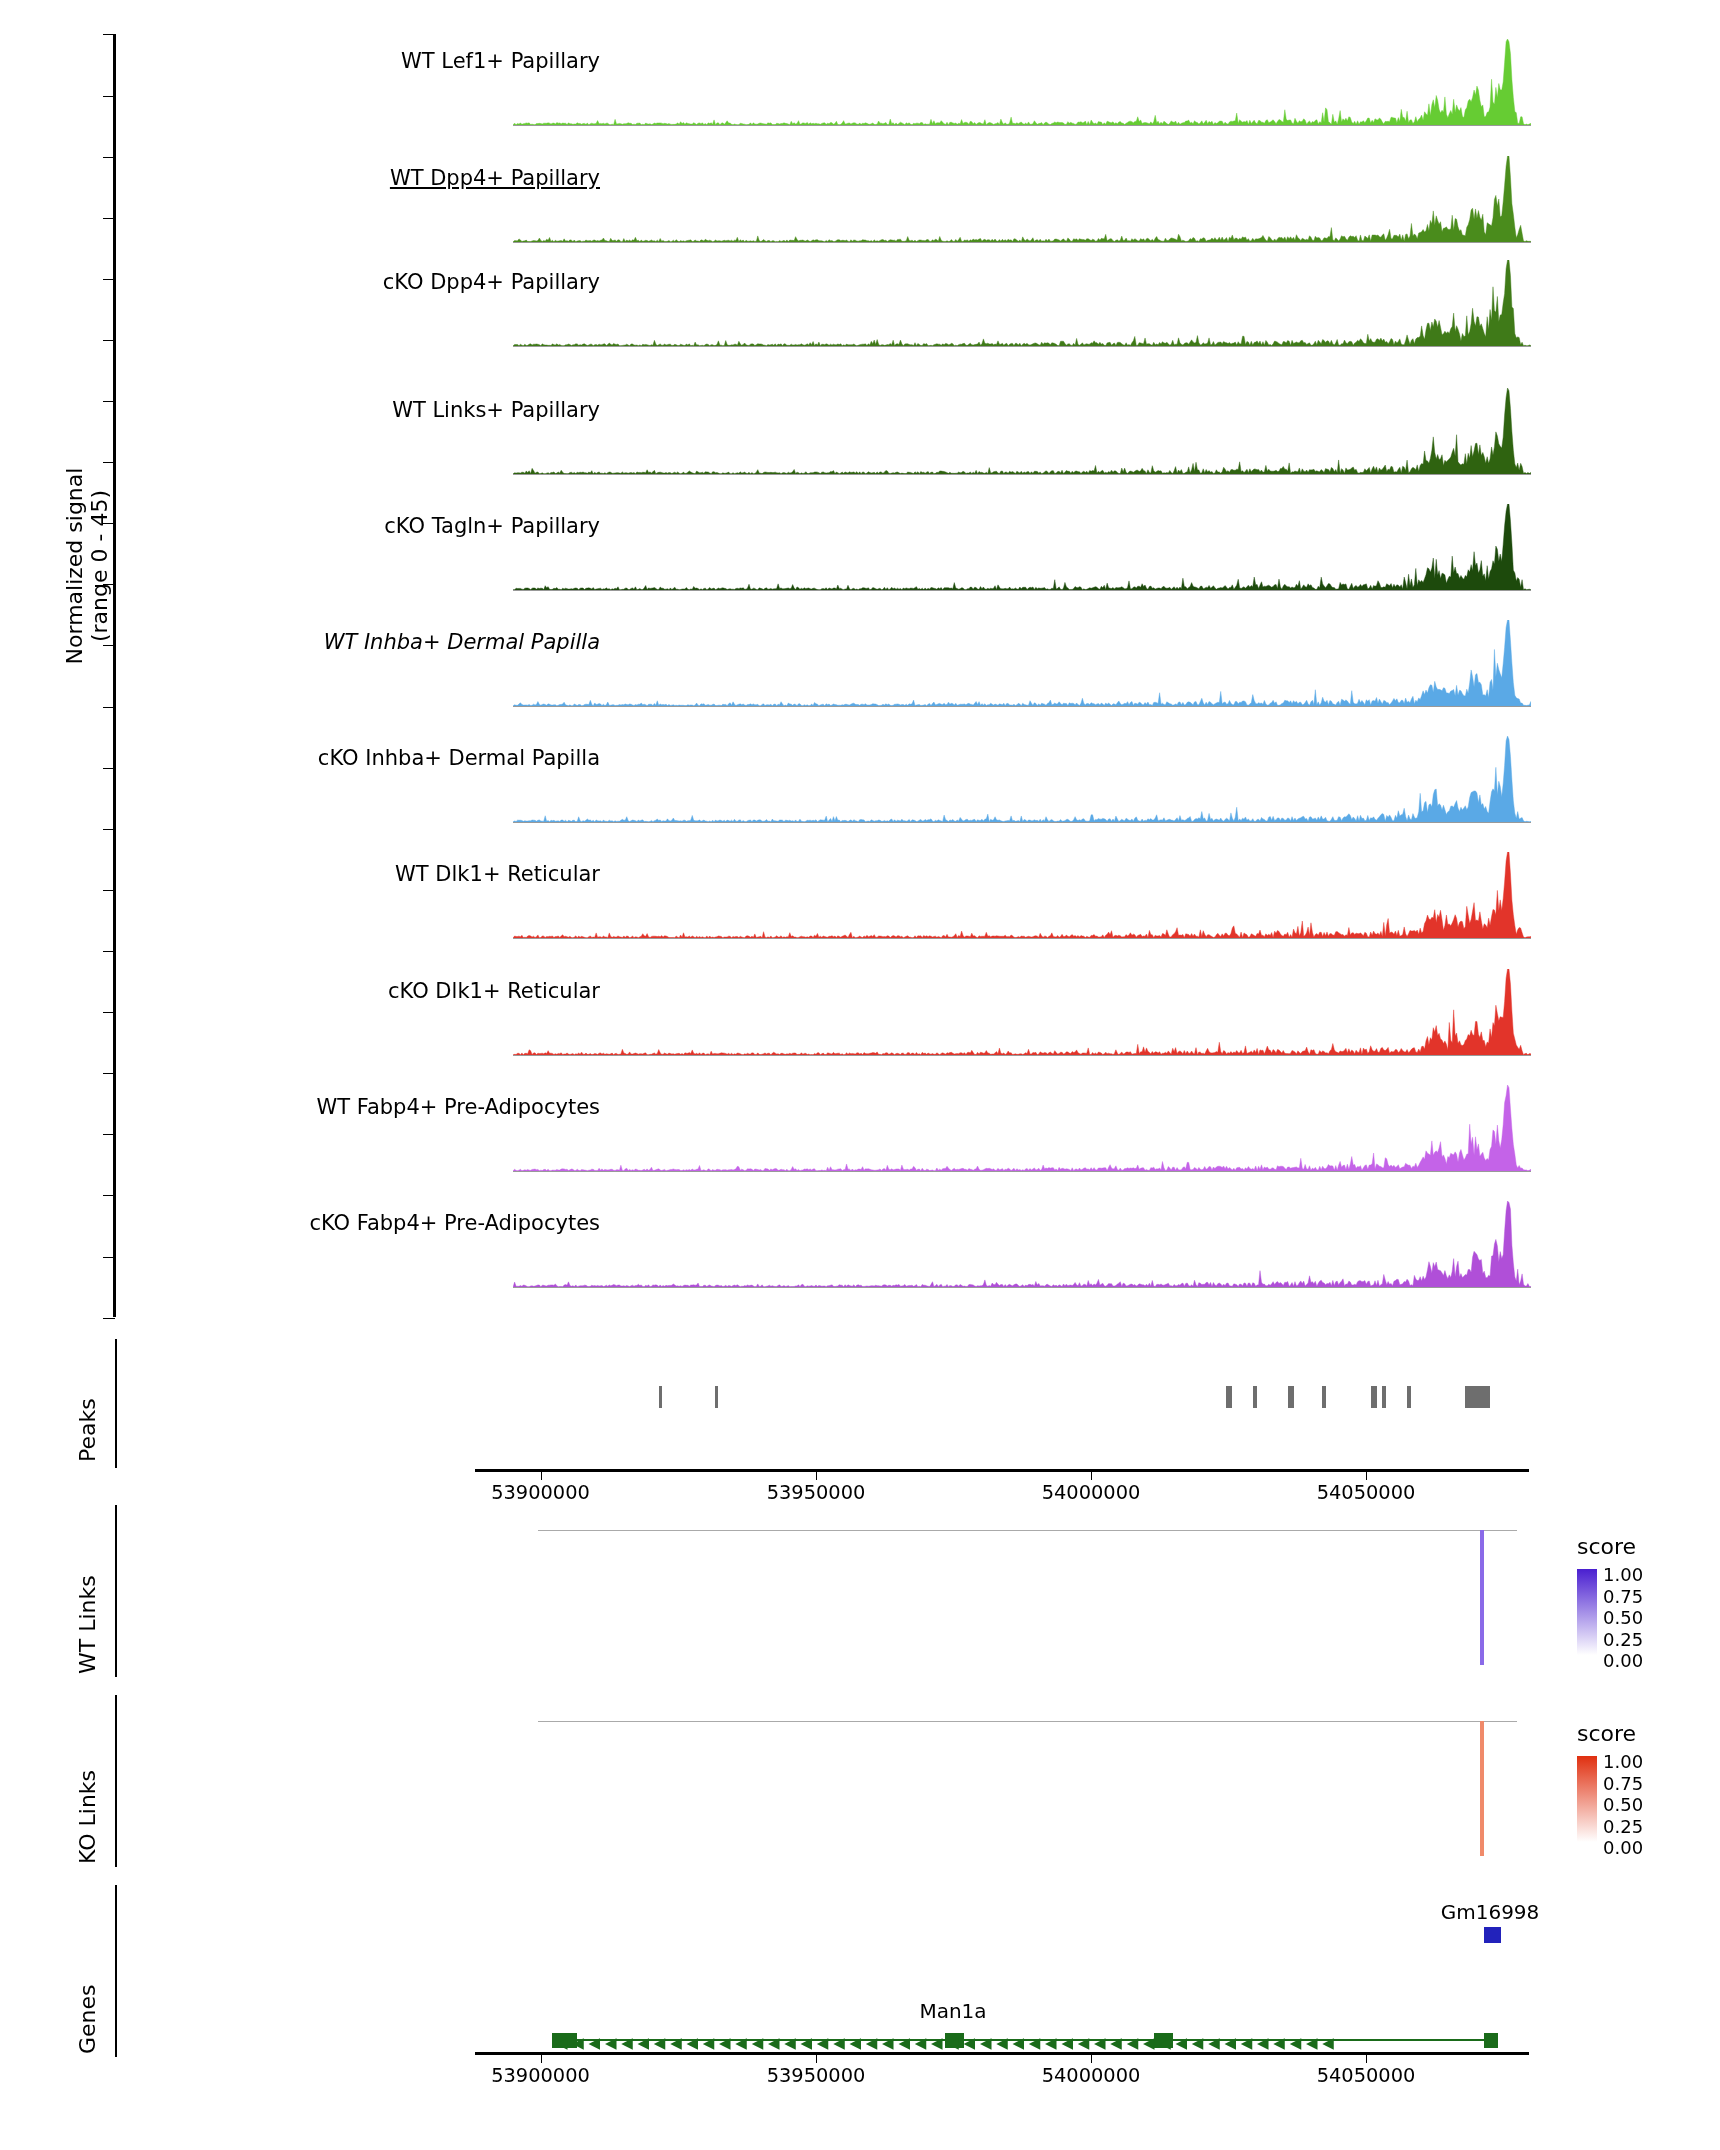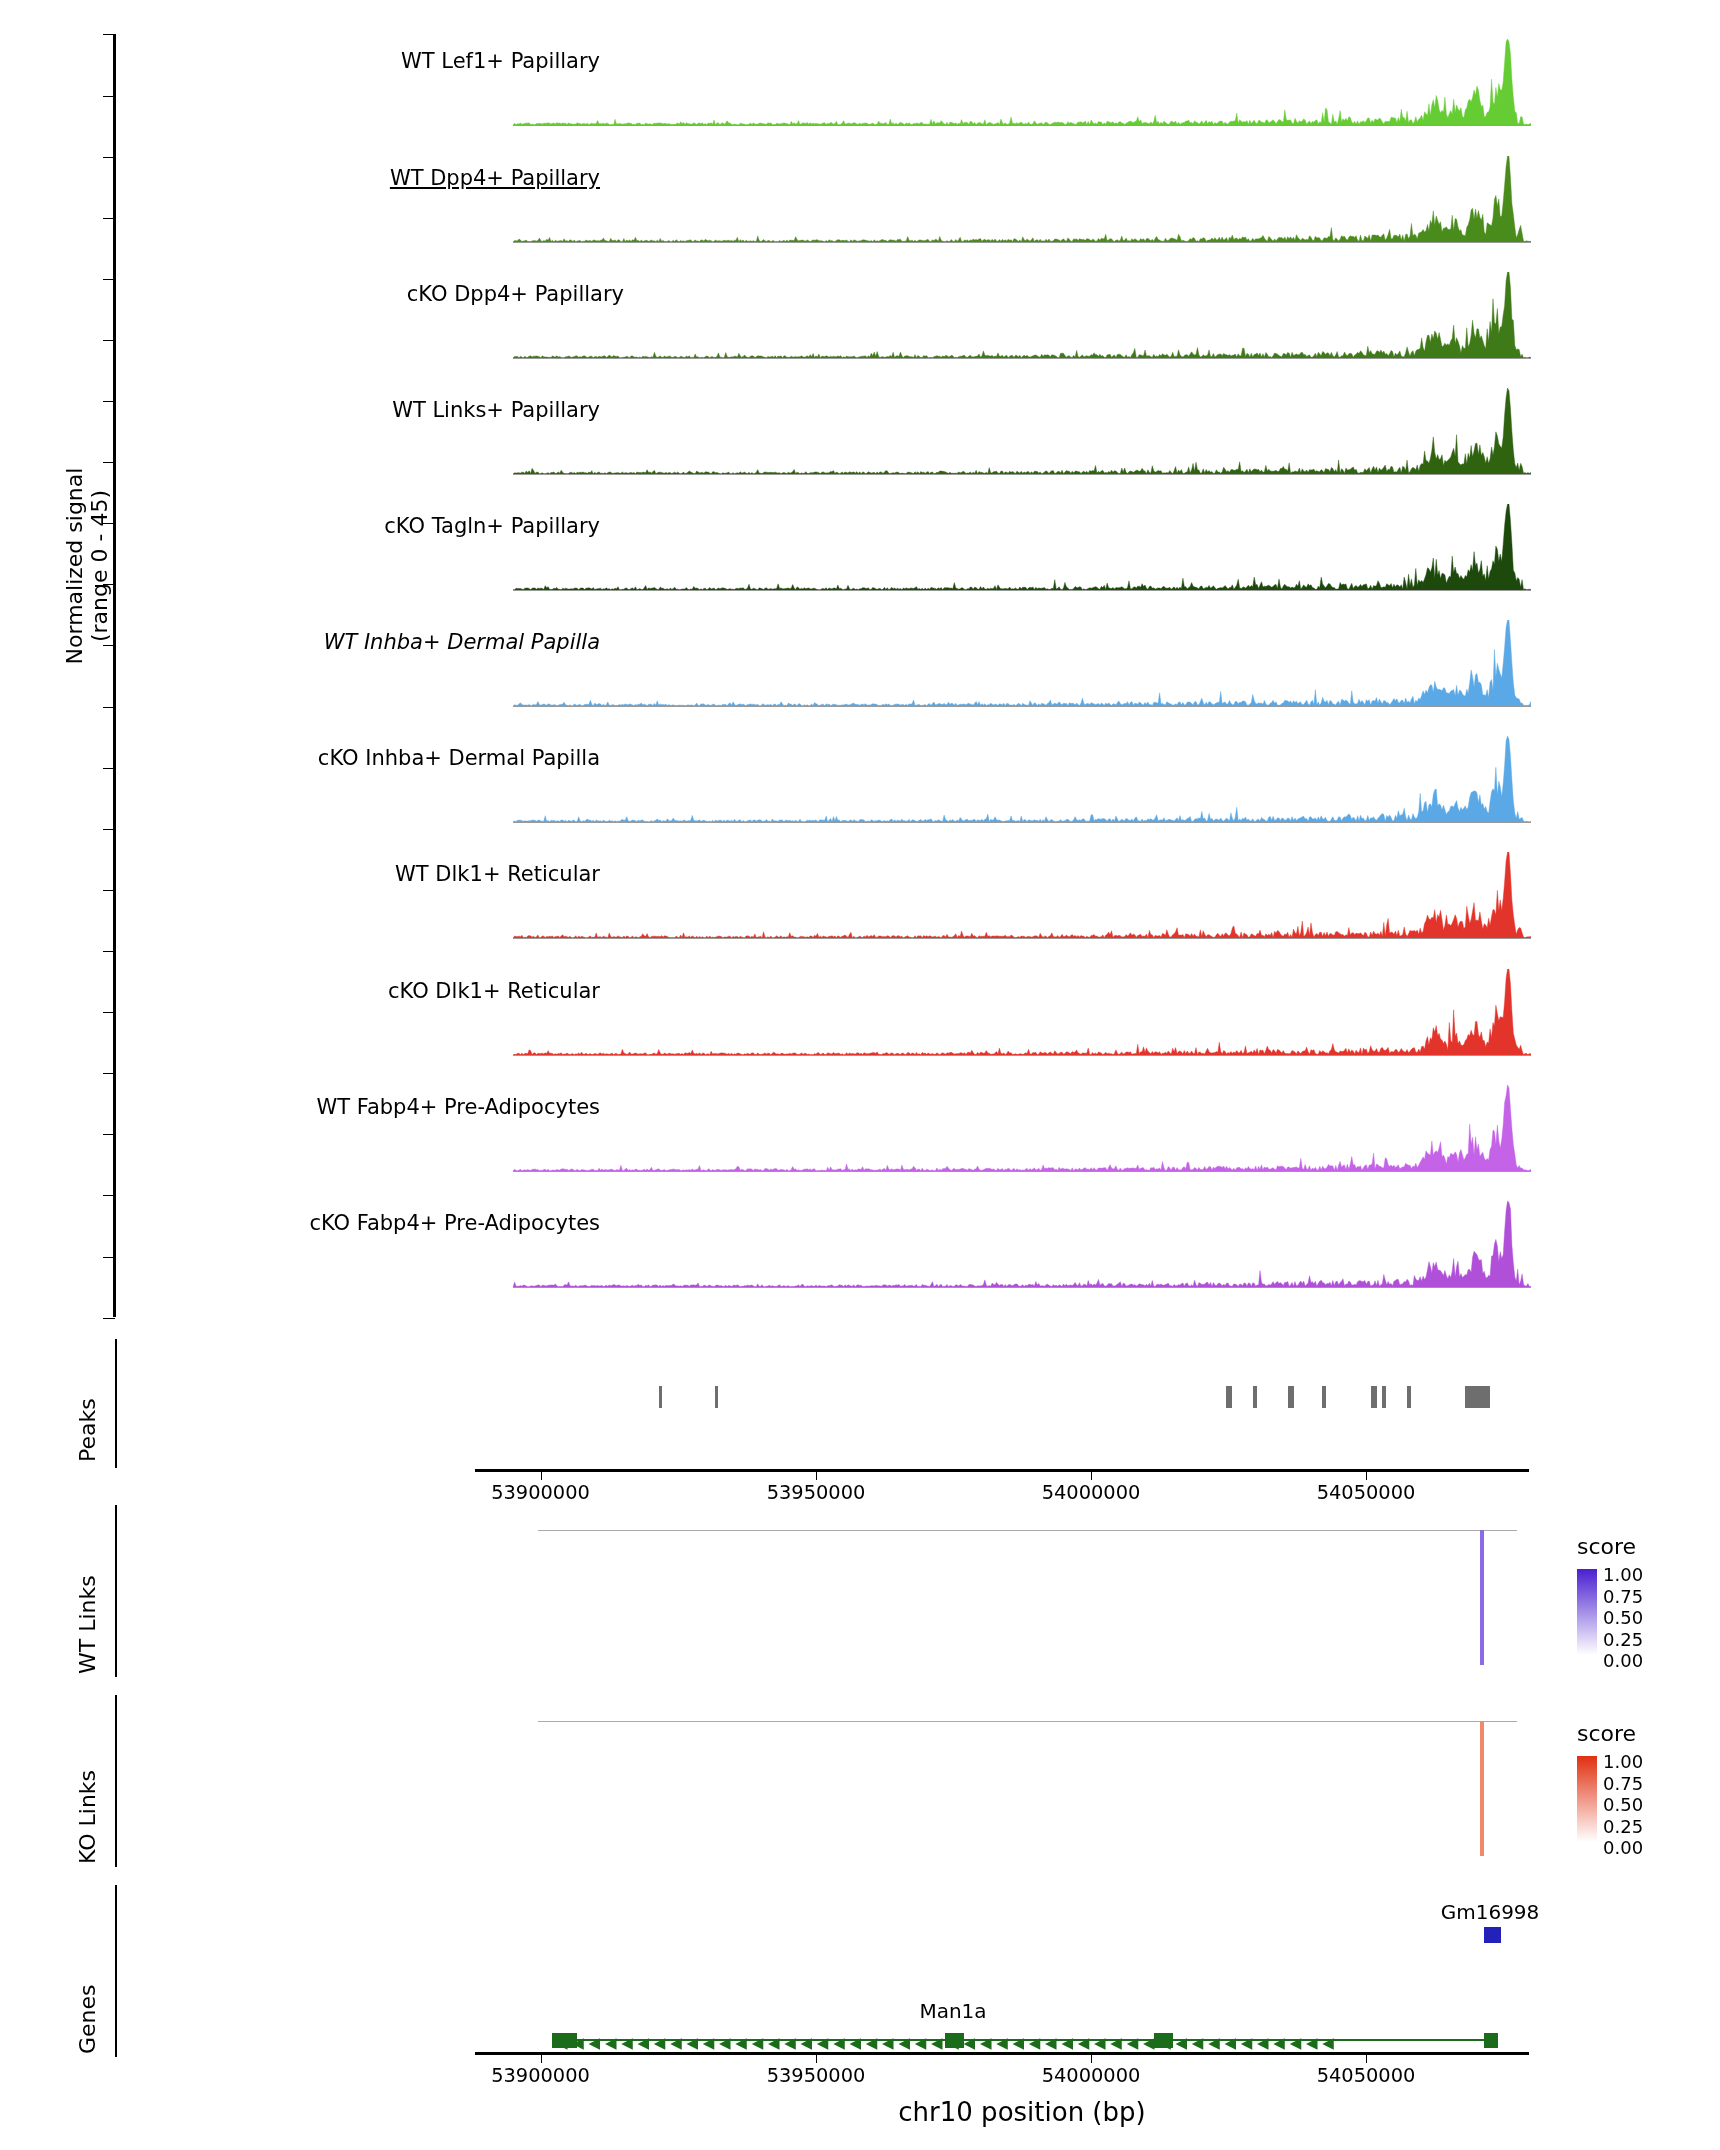--- a/index.html
+++ b/index.html
@@ -146,21 +146,21 @@
       </div>
       <div class="track-row" style="top: 156px; height: 116px;">
         <div class="track-label" style="top: 10.3px; text-decoration: underline;">WT Dpp4+ Papillary</div>
         <div class="track-plot" style="top: 0px; height: 86px;">
           <svg width="1018" height="86" viewBox="0 0 1420 120">
             <path d="M0,120 L0.0,119.7 L2.0,118.0 L4.1,118.1 L6.1,118.4 L8.1,115.7 L10.2,117.1 L12.2,119.4 L14.2,118.6 L16.3,118.4 L18.3,117.3 L20.3,119.4 L22.3,119.3 L24.4,119.3 L26.4,118.5 L28.4,117.9 L30.5,118.1 L32.5,118.5 L34.5,118.0 L36.6,114.5 L38.6,117.9 L40.6,119.3 L42.7,117.8 L44.7,118.8 L46.7,116.2 L48.8,117.4 L50.8,113.6 L52.8,119.4 L54.8,117.5 L56.9,119.6 L58.9,117.5 L60.9,118.8 L63.0,118.7 L65.0,118.1 L67.0,118.0 L69.1,119.0 L71.1,115.6 L73.1,118.6 L75.2,118.1 L77.2,119.1 L79.2,117.0 L81.3,117.5 L83.3,119.2 L85.3,117.2 L87.4,119.5 L89.4,118.7 L91.4,118.1 L93.4,117.8 L95.5,119.6 L97.5,118.8 L99.5,119.0 L101.6,117.2 L103.6,118.2 L105.6,118.2 L107.7,117.9 L109.7,118.9 L111.7,117.5 L113.8,117.2 L115.8,118.5 L117.8,118.0 L119.9,118.7 L121.9,117.7 L123.9,117.1 L126.0,114.5 L128.0,117.9 L130.0,118.1 L132.0,119.1 L134.1,119.2 L136.1,114.8 L138.1,118.0 L140.2,117.8 L142.2,117.1 L144.2,118.8 L146.3,117.0 L148.3,117.1 L150.3,119.6 L152.4,119.7 L154.4,115.2 L156.4,119.3 L158.5,117.2 L160.5,118.6 L162.5,117.1 L164.5,119.0 L166.6,117.0 L168.6,117.7 L170.6,113.4 L172.7,118.2 L174.7,117.4 L176.7,119.4 L178.8,117.2 L180.8,119.1 L182.8,118.5 L184.9,117.6 L186.9,118.0 L188.9,119.0 L191.0,118.2 L193.0,117.1 L195.0,118.6 L197.1,118.2 L199.1,119.3 L201.1,117.4 L203.1,119.2 L205.2,115.1 L207.2,118.8 L209.2,117.8 L211.3,119.2 L213.3,119.3 L215.3,119.0 L217.4,117.8 L219.4,119.6 L221.4,119.2 L223.5,117.4 L225.5,119.2 L227.5,116.7 L229.6,118.7 L231.6,119.7 L233.6,118.0 L235.7,119.0 L237.7,118.4 L239.7,119.3 L241.7,118.2 L243.8,117.8 L245.8,117.5 L247.8,117.0 L249.9,119.4 L251.9,118.8 L253.9,117.2 L256.0,118.6 L258.0,118.6 L260.0,119.4 L262.1,117.0 L264.1,117.7 L266.1,118.5 L268.2,116.2 L270.2,117.6 L272.2,118.4 L274.2,117.4 L276.3,118.1 L278.3,119.6 L280.3,119.0 L282.4,117.2 L284.4,118.6 L286.4,118.3 L288.5,118.3 L290.5,118.8 L292.5,118.3 L294.6,117.6 L296.6,118.4 L298.6,117.8 L300.7,117.6 L302.7,118.5 L304.7,117.5 L306.8,119.1 L308.8,117.4 L310.8,117.9 L312.8,113.4 L314.9,119.6 L316.9,116.9 L318.9,118.5 L321.0,117.3 L323.0,119.6 L325.0,117.5 L327.1,118.8 L329.1,118.8 L331.1,118.4 L333.2,119.1 L335.2,118.1 L337.2,119.2 L339.3,118.9 L341.3,111.5 L343.3,118.0 L345.4,119.3 L347.4,118.4 L349.4,116.5 L351.4,118.2 L353.5,119.2 L355.5,118.0 L357.5,117.8 L359.6,119.6 L361.6,118.2 L363.6,118.1 L365.7,119.7 L367.7,119.2 L369.7,119.7 L371.8,117.8 L373.8,119.2 L375.8,118.6 L377.9,117.6 L379.9,119.4 L381.9,117.1 L383.9,119.4 L386.0,117.2 L388.0,117.6 L390.0,117.7 L392.1,118.0 L394.1,112.5 L396.1,116.4 L398.2,118.6 L400.2,117.7 L402.2,117.6 L404.3,117.2 L406.3,118.4 L408.3,118.6 L410.4,117.1 L412.4,118.3 L414.4,119.4 L416.5,118.2 L418.5,117.0 L420.5,117.8 L422.5,117.0 L424.6,116.8 L426.6,118.4 L428.6,118.2 L430.7,118.4 L432.7,119.1 L434.7,119.6 L436.8,117.9 L438.8,119.2 L440.8,116.7 L442.9,118.4 L444.9,118.0 L446.9,119.4 L449.0,119.3 L451.0,117.9 L453.0,116.7 L455.1,116.9 L457.1,118.2 L459.1,117.6 L461.1,117.7 L463.2,118.1 L465.2,117.3 L467.2,118.8 L469.3,119.5 L471.3,116.9 L473.3,118.9 L475.4,117.1 L477.4,117.5 L479.4,118.7 L481.5,118.8 L483.5,118.3 L485.5,118.4 L487.6,116.7 L489.6,117.2 L491.6,117.3 L493.6,118.3 L495.7,118.1 L497.7,119.1 L499.7,118.0 L501.8,119.5 L503.8,117.0 L505.8,118.9 L507.9,118.3 L509.9,119.0 L511.9,117.9 L514.0,116.8 L516.0,116.5 L518.0,118.0 L520.1,117.6 L522.1,119.4 L524.1,118.0 L526.2,116.7 L528.2,117.1 L530.2,117.7 L532.2,117.4 L534.3,118.8 L536.3,116.4 L538.3,116.4 L540.4,116.0 L542.4,119.0 L544.4,119.1 L546.5,118.9 L548.5,118.2 L550.5,112.4 L552.6,117.8 L554.6,118.3 L556.6,117.4 L558.7,119.1 L560.7,117.4 L562.7,119.4 L564.7,118.1 L566.8,117.1 L568.8,117.2 L570.8,117.8 L572.9,117.9 L574.9,118.4 L576.9,116.7 L579.0,116.4 L581.0,118.9 L583.0,119.2 L585.1,116.9 L587.1,118.2 L589.1,116.3 L591.2,116.8 L593.2,119.1 L595.2,112.3 L597.3,117.6 L599.3,118.8 L601.3,119.2 L603.3,119.2 L605.4,118.2 L607.4,119.3 L609.4,119.0 L611.5,116.5 L613.5,118.8 L615.5,119.4 L617.6,116.4 L619.6,119.0 L621.6,116.7 L623.7,113.4 L625.7,118.9 L627.7,119.3 L629.8,117.3 L631.8,117.8 L633.8,117.1 L635.9,118.9 L637.9,117.0 L639.9,117.9 L641.9,115.9 L644.0,117.1 L646.0,116.4 L648.0,117.3 L650.1,115.9 L652.1,115.1 L654.1,119.0 L656.2,116.9 L658.2,116.3 L660.2,117.9 L662.3,116.8 L664.3,117.0 L666.3,118.5 L668.4,116.3 L670.4,118.4 L672.4,115.9 L674.4,118.7 L676.5,119.1 L678.5,116.6 L680.5,119.0 L682.6,116.3 L684.6,118.2 L686.6,116.9 L688.7,118.5 L690.7,116.1 L692.7,117.4 L694.8,117.0 L696.8,119.4 L698.8,115.4 L700.9,115.9 L702.9,117.4 L704.9,119.0 L707.0,117.2 L709.0,119.5 L711.0,112.8 L713.0,117.0 L715.1,118.1 L717.1,115.7 L719.1,117.4 L721.2,118.6 L723.2,117.0 L725.2,114.1 L727.3,119.4 L729.3,117.3 L731.3,116.7 L733.4,118.7 L735.4,116.1 L737.4,118.8 L739.5,118.2 L741.5,119.0 L743.5,116.1 L745.6,118.6 L747.6,115.9 L749.6,118.9 L751.6,118.8 L753.7,118.3 L755.7,115.9 L757.7,115.9 L759.8,116.5 L761.8,117.2 L763.8,118.6 L765.9,116.9 L767.9,115.6 L769.9,117.9 L772.0,119.1 L774.0,114.3 L776.0,116.1 L778.1,119.1 L780.1,119.0 L782.1,115.5 L784.1,116.4 L786.2,115.6 L788.2,118.0 L790.2,115.3 L792.3,116.3 L794.3,116.4 L796.3,116.6 L798.4,117.6 L800.4,115.6 L802.4,115.5 L804.5,116.8 L806.5,118.0 L808.5,116.1 L810.6,116.9 L812.6,118.8 L814.6,118.5 L816.7,115.0 L818.7,117.4 L820.7,114.9 L822.7,115.3 L824.8,115.6 L826.8,109.3 L828.8,118.3 L830.9,116.9 L832.9,115.4 L834.9,115.6 L837.0,118.2 L839.0,119.3 L841.0,117.4 L843.1,117.0 L845.1,118.6 L847.1,117.7 L849.2,111.7 L851.2,118.0 L853.2,117.7 L855.3,114.5 L857.3,118.5 L859.3,118.0 L861.3,118.9 L863.4,115.3 L865.4,117.4 L867.4,115.3 L869.5,116.7 L871.5,118.4 L873.5,118.7 L875.6,115.2 L877.6,117.0 L879.6,115.6 L881.7,118.5 L883.7,115.4 L885.7,114.6 L887.8,116.9 L889.8,118.2 L891.8,116.3 L893.8,118.8 L895.9,114.9 L897.9,112.3 L899.9,116.5 L902.0,117.3 L904.0,118.5 L906.0,118.8 L908.1,119.0 L910.1,114.6 L912.1,117.9 L914.2,117.9 L916.2,115.7 L918.2,114.3 L920.3,114.7 L922.3,115.5 L924.3,116.2 L926.4,117.5 L928.4,109.1 L930.4,112.6 L932.4,118.5 L934.5,117.4 L936.5,118.4 L938.5,119.3 L940.6,119.0 L942.6,118.2 L944.6,115.2 L946.7,116.6 L948.7,113.7 L950.7,114.9 L952.8,118.9 L954.8,118.1 L956.8,119.2 L958.9,115.4 L960.9,115.9 L962.9,113.9 L964.9,114.7 L967.0,118.9 L969.0,117.7 L971.0,117.3 L973.1,116.7 L975.1,114.4 L977.1,116.9 L979.2,113.9 L981.2,117.0 L983.2,116.7 L985.3,113.2 L987.3,117.6 L989.3,113.1 L991.4,117.4 L993.4,116.2 L995.4,113.8 L997.5,119.2 L999.5,113.4 L1001.5,115.0 L1003.5,110.2 L1005.6,116.8 L1007.6,114.6 L1009.6,114.5 L1011.7,116.7 L1013.7,114.9 L1015.7,116.0 L1017.8,112.8 L1019.8,114.1 L1021.8,113.0 L1023.9,117.4 L1025.9,115.3 L1027.9,119.0 L1030.0,117.8 L1032.0,114.9 L1034.0,117.9 L1036.1,115.5 L1038.1,115.9 L1040.1,115.6 L1042.1,114.9 L1044.2,113.8 L1046.2,110.8 L1048.2,114.5 L1050.3,117.7 L1052.3,119.0 L1054.3,112.4 L1056.4,114.0 L1058.4,116.9 L1060.4,118.5 L1062.5,115.7 L1064.5,118.1 L1066.5,115.7 L1068.6,113.3 L1070.6,114.0 L1072.6,113.6 L1074.6,116.0 L1076.7,112.9 L1078.7,117.9 L1080.7,112.6 L1082.8,115.5 L1084.8,112.7 L1086.8,116.2 L1088.9,113.4 L1090.9,117.7 L1092.9,109.8 L1095.0,114.1 L1097.0,115.6 L1099.0,118.0 L1101.1,114.7 L1103.1,115.8 L1105.1,117.2 L1107.2,116.2 L1109.2,117.2 L1111.2,111.3 L1113.2,113.3 L1115.3,117.6 L1117.3,117.9 L1119.3,111.9 L1121.4,114.5 L1123.4,113.8 L1125.4,114.5 L1127.5,118.2 L1129.5,117.6 L1131.5,114.2 L1133.6,114.4 L1135.6,115.2 L1137.6,112.4 L1139.7,112.8 L1141.7,99.9 L1143.7,117.0 L1145.8,118.2 L1147.8,114.2 L1149.8,116.2 L1151.8,118.7 L1153.9,115.9 L1155.9,111.3 L1157.9,112.7 L1160.0,112.1 L1162.0,115.5 L1164.0,117.5 L1166.1,113.3 L1168.1,111.2 L1170.1,112.4 L1172.2,112.0 L1174.2,113.6 L1176.2,111.2 L1178.3,117.5 L1180.3,118.9 L1182.3,110.2 L1184.3,118.0 L1186.4,118.3 L1188.4,111.7 L1190.4,113.1 L1192.5,115.2 L1194.5,110.0 L1196.5,118.5 L1198.6,110.2 L1200.6,110.3 L1202.6,110.3 L1204.7,110.9 L1206.7,110.2 L1208.7,112.6 L1210.8,113.3 L1212.8,110.4 L1214.8,108.6 L1216.9,117.7 L1218.9,114.3 L1220.9,109.6 L1222.9,102.3 L1225.0,115.3 L1227.0,115.3 L1229.0,110.7 L1231.1,110.7 L1233.1,110.8 L1235.1,113.0 L1237.2,109.0 L1239.2,117.3 L1241.2,110.1 L1243.3,118.8 L1245.3,109.4 L1247.3,108.7 L1249.4,115.6 L1251.4,111.7 L1253.4,94.1 L1255.5,111.8 L1257.5,108.7 L1259.5,110.7 L1261.5,115.5 L1263.6,107.4 L1265.6,106.8 L1267.6,105.8 L1269.7,102.6 L1271.7,106.1 L1273.7,104.4 L1275.8,95.5 L1277.8,104.4 L1279.8,89.9 L1281.9,94.7 L1283.9,76.6 L1285.9,96.7 L1288.0,83.5 L1290.0,90.0 L1292.0,95.4 L1294.0,91.7 L1296.1,105.8 L1298.1,100.7 L1300.1,100.4 L1302.2,98.8 L1304.2,102.3 L1306.2,102.4 L1308.3,101.7 L1310.3,82.6 L1312.3,103.5 L1314.4,87.3 L1316.4,88.2 L1318.4,98.8 L1320.5,104.6 L1322.5,102.8 L1324.5,110.1 L1326.6,110.6 L1328.6,111.2 L1330.6,99.5 L1332.6,96.0 L1334.7,88.6 L1336.7,75.4 L1338.7,72.8 L1340.8,88.2 L1342.8,73.9 L1344.8,86.7 L1346.9,76.1 L1348.9,85.4 L1350.9,89.7 L1353.0,81.2 L1355.0,106.0 L1357.0,109.6 L1359.1,93.1 L1361.1,94.6 L1363.1,96.1 L1365.2,97.3 L1367.2,86.0 L1369.2,60.6 L1371.2,55.0 L1373.3,69.8 L1375.3,60.0 L1377.3,84.8 L1379.4,83.3 L1381.4,64.2 L1383.4,40.7 L1385.5,14.2 L1387.5,0.0 L1389.5,0.0 L1391.6,29.9 L1393.6,66.7 L1395.6,81.2 L1397.7,99.4 L1399.7,114.0 L1401.7,109.7 L1403.7,102.4 L1405.8,96.7 L1407.8,107.8 L1409.8,118.6 L1411.9,119.3 L1413.9,118.1 L1415.9,119.1 L1418.0,119.0 L1420.0,119.1 L1420,120 Z" fill="#4a8c1c" stroke="#4a8c1c" stroke-width="0.6"></path>
           </svg>
         </div>
         <div class="baseline" style="top: 86px;"></div>
       </div>
-      <div class="track-row" style="top: 272px; height: 116px; padding-left: 24px;">
+      <div class="track-row" style="top: 260px; height: 116px;">
         <div class="track-label" style="top: 10.3px;">cKO Dpp4+ Papillary</div>
         <div class="track-plot" style="top: 0px; height: 86px;">
           <svg width="1018" height="86" viewBox="0 0 1420 120">
             <path d="M0,120 L0.0,119.7 L2.0,117.8 L4.1,118.0 L6.1,117.9 L8.1,119.5 L10.2,117.4 L12.2,118.9 L14.2,119.6 L16.3,117.5 L18.3,119.3 L20.3,119.1 L22.3,117.5 L24.4,117.0 L26.4,118.5 L28.4,117.5 L30.5,117.5 L32.5,117.2 L34.5,117.6 L36.6,118.1 L38.6,119.7 L40.6,117.0 L42.7,118.3 L44.7,118.6 L46.7,118.6 L48.8,119.1 L50.8,119.0 L52.8,119.3 L54.8,117.0 L56.9,118.3 L58.9,118.5 L60.9,117.0 L63.0,118.7 L65.0,117.9 L67.0,119.2 L69.1,119.5 L71.1,119.6 L73.1,118.4 L75.2,118.2 L77.2,117.2 L79.2,118.0 L81.3,119.4 L83.3,118.4 L85.3,118.1 L87.4,117.0 L89.4,117.1 L91.4,118.8 L93.4,118.2 L95.5,118.7 L97.5,117.3 L99.5,117.0 L101.6,118.3 L103.6,119.3 L105.6,118.5 L107.7,117.4 L109.7,117.4 L111.7,119.7 L113.8,118.1 L115.8,117.8 L117.8,118.8 L119.9,117.4 L121.9,118.3 L123.9,118.1 L126.0,117.1 L128.0,117.0 L130.0,119.3 L132.0,118.0 L134.1,115.8 L136.1,117.6 L138.1,118.6 L140.2,116.4 L142.2,117.6 L144.2,117.8 L146.3,117.2 L148.3,119.5 L150.3,119.5 L152.4,119.2 L154.4,118.8 L156.4,118.7 L158.5,117.4 L160.5,118.6 L162.5,119.6 L164.5,117.1 L166.6,117.2 L168.6,118.7 L170.6,118.8 L172.7,118.6 L174.7,119.5 L176.7,118.5 L178.8,119.7 L180.8,117.6 L182.8,118.3 L184.9,117.8 L186.9,118.3 L188.9,118.8 L191.0,119.4 L193.0,118.2 L195.0,119.0 L197.1,112.1 L199.1,117.4 L201.1,119.4 L203.1,118.2 L205.2,117.1 L207.2,118.8 L209.2,118.9 L211.3,117.3 L213.3,118.6 L215.3,118.1 L217.4,117.5 L219.4,117.5 L221.4,119.2 L223.5,119.1 L225.5,117.7 L227.5,118.3 L229.6,119.3 L231.6,119.4 L233.6,117.5 L235.7,118.3 L237.7,119.0 L239.7,119.3 L241.7,117.2 L243.8,118.6 L245.8,117.0 L247.8,119.6 L249.9,119.0 L251.9,119.6 L253.9,114.5 L256.0,118.6 L258.0,118.2 L260.0,119.7 L262.1,119.3 L264.1,119.0 L266.1,119.7 L268.2,118.0 L270.2,117.2 L272.2,117.8 L274.2,119.5 L276.3,118.2 L278.3,118.2 L280.3,119.4 L282.4,119.1 L284.4,118.0 L286.4,112.8 L288.5,119.0 L290.5,118.8 L292.5,119.6 L294.6,119.4 L296.6,112.4 L298.6,118.1 L300.7,119.1 L302.7,119.1 L304.7,118.4 L306.8,118.5 L308.8,117.6 L310.8,117.5 L312.8,119.0 L314.9,113.4 L316.9,117.2 L318.9,119.0 L321.0,117.8 L323.0,115.8 L325.0,118.4 L327.1,119.1 L329.1,119.2 L331.1,117.5 L333.2,117.0 L335.2,117.3 L337.2,119.4 L339.3,118.1 L341.3,116.8 L343.3,117.2 L345.4,117.1 L347.4,117.5 L349.4,118.7 L351.4,118.8 L353.5,119.7 L355.5,117.8 L357.5,118.5 L359.6,118.2 L361.6,117.6 L363.6,118.9 L365.7,117.0 L367.7,119.5 L369.7,117.2 L371.8,118.0 L373.8,117.0 L375.8,119.7 L377.9,116.8 L379.9,117.3 L381.9,119.0 L383.9,119.0 L386.0,119.1 L388.0,117.4 L390.0,118.5 L392.1,118.6 L394.1,117.8 L396.1,118.7 L398.2,118.1 L400.2,118.2 L402.2,116.9 L404.3,118.4 L406.3,118.8 L408.3,118.2 L410.4,117.0 L412.4,118.6 L414.4,115.4 L416.5,118.2 L418.5,113.7 L420.5,119.4 L422.5,117.0 L424.6,118.5 L426.6,114.5 L428.6,119.5 L430.7,117.4 L432.7,117.7 L434.7,118.1 L436.8,117.0 L438.8,117.7 L440.8,118.9 L442.9,117.4 L444.9,118.7 L446.9,117.4 L449.0,118.2 L451.0,118.3 L453.0,117.2 L455.1,118.0 L457.1,116.8 L459.1,119.5 L461.1,118.4 L463.2,119.2 L465.2,117.2 L467.2,118.4 L469.3,118.3 L471.3,118.4 L473.3,118.2 L475.4,117.2 L477.4,118.5 L479.4,119.7 L481.5,119.0 L483.5,118.2 L485.5,117.8 L487.6,117.4 L489.6,117.5 L491.6,117.0 L493.6,119.4 L495.7,116.9 L497.7,118.5 L499.7,113.5 L501.8,116.7 L503.8,111.7 L505.8,117.8 L507.9,111.0 L509.9,117.6 L511.9,119.4 L514.0,118.3 L516.0,118.1 L518.0,119.1 L520.1,118.7 L522.1,118.0 L524.1,118.1 L526.2,116.5 L528.2,118.1 L530.2,111.9 L532.2,119.2 L534.3,117.3 L536.3,116.7 L538.3,118.0 L540.4,111.7 L542.4,116.9 L544.4,119.6 L546.5,117.1 L548.5,117.0 L550.5,116.9 L552.6,117.8 L554.6,118.4 L556.6,118.1 L558.7,119.4 L560.7,115.3 L562.7,119.6 L564.7,116.4 L566.8,118.0 L568.8,119.3 L570.8,119.3 L572.9,116.6 L574.9,117.6 L576.9,116.6 L579.0,119.5 L581.0,119.4 L583.0,119.0 L585.1,119.5 L587.1,118.1 L589.1,117.6 L591.2,116.9 L593.2,117.4 L595.2,117.6 L597.3,119.1 L599.3,117.0 L601.3,118.3 L603.3,116.4 L605.4,116.8 L607.4,118.4 L609.4,118.0 L611.5,116.3 L613.5,117.0 L615.5,119.5 L617.6,118.8 L619.6,119.6 L621.6,118.1 L623.7,117.4 L625.7,117.7 L627.7,116.6 L629.8,116.3 L631.8,119.0 L633.8,119.1 L635.9,117.4 L637.9,116.1 L639.9,118.2 L641.9,118.6 L644.0,118.0 L646.0,117.7 L648.0,117.3 L650.1,114.5 L652.1,118.8 L654.1,116.7 L656.2,110.1 L658.2,116.3 L660.2,116.7 L662.3,116.1 L664.3,117.1 L666.3,117.1 L668.4,116.5 L670.4,118.4 L672.4,117.3 L674.4,118.0 L676.5,112.8 L678.5,117.6 L680.5,117.6 L682.6,116.3 L684.6,118.9 L686.6,117.2 L688.7,116.2 L690.7,119.5 L692.7,117.7 L694.8,116.4 L696.8,116.4 L698.8,119.3 L700.9,116.2 L702.9,116.4 L704.9,118.7 L707.0,116.0 L709.0,119.5 L711.0,117.6 L713.0,116.2 L715.1,117.7 L717.1,116.3 L719.1,118.3 L721.2,118.7 L723.2,118.0 L725.2,117.0 L727.3,116.0 L729.3,115.8 L731.3,117.0 L733.4,118.2 L735.4,118.8 L737.4,114.6 L739.5,117.7 L741.5,115.4 L743.5,116.2 L745.6,115.5 L747.6,116.2 L749.6,118.3 L751.6,115.5 L753.7,115.9 L755.7,116.5 L757.7,117.7 L759.8,119.4 L761.8,119.5 L763.8,113.4 L765.9,113.3 L767.9,113.4 L769.9,116.6 L772.0,118.8 L774.0,117.1 L776.0,116.8 L778.1,118.8 L780.1,119.3 L782.1,116.3 L784.1,119.1 L786.2,109.4 L788.2,117.8 L790.2,118.9 L792.3,117.6 L794.3,115.5 L796.3,118.7 L798.4,117.4 L800.4,116.7 L802.4,117.6 L804.5,117.4 L806.5,115.3 L808.5,116.0 L810.6,112.8 L812.6,115.3 L814.6,115.3 L816.7,117.7 L818.7,114.8 L820.7,117.4 L822.7,116.4 L824.8,119.1 L826.8,119.4 L828.8,115.7 L830.9,115.1 L832.9,114.9 L834.9,119.0 L837.0,116.8 L839.0,115.8 L841.0,119.2 L843.1,115.0 L845.1,114.8 L847.1,115.0 L849.2,117.0 L851.2,118.2 L853.2,119.1 L855.3,115.5 L857.3,119.0 L859.3,117.8 L861.3,119.4 L863.4,115.3 L865.4,112.6 L867.4,106.6 L869.5,119.3 L871.5,118.9 L873.5,115.3 L875.6,115.7 L877.6,116.5 L879.6,116.9 L881.7,108.8 L883.7,117.4 L885.7,116.7 L887.8,116.8 L889.8,118.4 L891.8,119.0 L893.8,114.8 L895.9,118.2 L897.9,117.2 L899.9,118.4 L902.0,115.0 L904.0,117.2 L906.0,114.0 L908.1,115.7 L910.1,116.1 L912.1,114.9 L914.2,116.8 L916.2,118.9 L918.2,117.6 L920.3,112.0 L922.3,118.3 L924.3,117.5 L926.4,117.4 L928.4,108.6 L930.4,115.5 L932.4,117.6 L934.5,118.6 L936.5,116.5 L938.5,115.6 L940.6,115.5 L942.6,117.7 L944.6,114.4 L946.7,111.4 L948.7,114.3 L950.7,115.7 L952.8,115.0 L954.8,105.5 L956.8,115.3 L958.9,118.5 L960.9,117.8 L962.9,115.4 L964.9,117.1 L967.0,116.9 L969.0,115.9 L971.0,108.7 L973.1,118.1 L975.1,117.9 L977.1,113.7 L979.2,118.6 L981.2,117.3 L983.2,115.0 L985.3,114.7 L987.3,114.4 L989.3,116.7 L991.4,113.6 L993.4,115.2 L995.4,115.5 L997.5,116.6 L999.5,115.1 L1001.5,117.3 L1003.5,116.3 L1005.6,115.9 L1007.6,114.5 L1009.6,118.7 L1011.7,114.0 L1013.7,116.7 L1015.7,117.1 L1017.8,106.3 L1019.8,106.5 L1021.8,117.9 L1023.9,113.6 L1025.9,114.5 L1027.9,118.8 L1030.0,113.4 L1032.0,118.7 L1034.0,115.1 L1036.1,114.5 L1038.1,112.9 L1040.1,116.5 L1042.1,113.0 L1044.2,118.6 L1046.2,114.0 L1048.2,118.8 L1050.3,112.3 L1052.3,114.8 L1054.3,118.5 L1056.4,118.0 L1058.4,119.2 L1060.4,117.0 L1062.5,113.1 L1064.5,113.8 L1066.5,114.7 L1068.6,116.5 L1070.6,117.6 L1072.6,118.2 L1074.6,113.7 L1076.7,114.1 L1078.7,115.8 L1080.7,112.4 L1082.8,113.4 L1084.8,119.0 L1086.8,112.1 L1088.9,116.5 L1090.9,115.4 L1092.9,114.3 L1095.0,115.3 L1097.0,115.6 L1099.0,112.6 L1101.1,112.0 L1103.1,115.4 L1105.1,115.1 L1107.2,117.9 L1109.2,116.5 L1111.2,115.6 L1113.2,119.1 L1115.3,118.7 L1117.3,116.9 L1119.3,113.3 L1121.4,118.2 L1123.4,112.0 L1125.4,114.3 L1127.5,116.7 L1129.5,111.0 L1131.5,112.2 L1133.6,115.2 L1135.6,112.8 L1137.6,113.1 L1139.7,116.9 L1141.7,112.1 L1143.7,116.8 L1145.8,118.6 L1147.8,115.6 L1149.8,110.9 L1151.8,118.6 L1153.9,118.8 L1155.9,116.9 L1157.9,117.0 L1160.0,111.7 L1162.0,115.6 L1164.0,116.7 L1166.1,114.1 L1168.1,113.5 L1170.1,114.2 L1172.2,118.9 L1174.2,115.8 L1176.2,114.9 L1178.3,112.1 L1180.3,113.8 L1182.3,110.0 L1184.3,111.9 L1186.4,115.6 L1188.4,116.5 L1190.4,116.4 L1192.5,103.6 L1194.5,112.9 L1196.5,109.7 L1198.6,113.9 L1200.6,114.9 L1202.6,114.6 L1204.7,110.6 L1206.7,109.8 L1208.7,112.2 L1210.8,109.0 L1212.8,113.0 L1214.8,110.3 L1216.9,114.9 L1218.9,113.7 L1220.9,116.7 L1222.9,114.1 L1225.0,109.5 L1227.0,111.1 L1229.0,118.1 L1231.1,113.0 L1233.1,115.7 L1235.1,113.6 L1237.2,110.1 L1239.2,117.3 L1241.2,118.2 L1243.3,118.2 L1245.3,112.8 L1247.3,104.5 L1249.4,111.8 L1251.4,117.5 L1253.4,112.0 L1255.5,109.8 L1257.5,117.0 L1259.5,110.4 L1261.5,108.3 L1263.6,108.1 L1265.6,106.3 L1267.6,92.0 L1269.7,105.4 L1271.7,110.7 L1273.7,97.8 L1275.8,88.4 L1277.8,88.1 L1279.8,98.2 L1281.9,86.5 L1283.9,93.1 L1285.9,82.3 L1288.0,85.4 L1290.0,93.9 L1292.0,84.5 L1294.0,93.8 L1296.1,104.2 L1298.1,102.8 L1300.1,99.3 L1302.2,102.2 L1304.2,100.0 L1306.2,102.7 L1308.3,96.0 L1310.3,92.8 L1312.3,74.1 L1314.4,99.9 L1316.4,91.7 L1318.4,96.5 L1320.5,103.2 L1322.5,113.0 L1324.5,102.6 L1326.6,106.9 L1328.6,106.0 L1330.6,77.9 L1332.6,104.4 L1334.7,99.7 L1336.7,88.5 L1338.7,67.3 L1340.8,85.4 L1342.8,92.2 L1344.8,79.1 L1346.9,79.7 L1348.9,92.3 L1350.9,89.0 L1353.0,95.8 L1355.0,102.5 L1357.0,107.2 L1359.1,79.2 L1361.1,97.0 L1363.1,69.1 L1365.2,84.3 L1367.2,37.4 L1369.2,70.5 L1371.2,72.9 L1373.3,50.9 L1375.3,85.7 L1377.3,76.8 L1379.4,75.9 L1381.4,59.9 L1383.4,47.0 L1385.5,12.1 L1387.5,0.0 L1389.5,0.0 L1391.6,22.0 L1393.6,65.7 L1395.6,67.6 L1397.7,102.6 L1399.7,108.6 L1401.7,107.3 L1403.7,108.2 L1405.8,117.9 L1407.8,114.7 L1409.8,119.7 L1411.9,118.9 L1413.9,119.7 L1415.9,119.7 L1418.0,118.5 L1420.0,119.3 L1420,120 Z" fill="#3f7a18" stroke="#3f7a18" stroke-width="0.6"></path>
           </svg>
         </div>
         <div class="baseline" style="top: 86px;"></div>
       </div>
       <div class="track-row" style="top: 388px; height: 116px;">
         <div class="track-label" style="top: 10.3px;">WT Links+ Papillary</div>
@@ -332,16 +332,15 @@
       <div class="tick" style="left: 27.5px;"></div>
       <div class="ticklabel" style="left: 27.5px;">53900000</div>
       <div class="tick" style="left: 303px;"></div>
       <div class="ticklabel" style="left: 303px;">53950000</div>
       <div class="tick" style="left: 578px;"></div>
       <div class="ticklabel" style="left: 578px;">54000000</div>
       <div class="tick" style="left: 853px;"></div>
       <div class="ticklabel" style="left: 853px;">54050000</div>
     </div>
 
-  <div class="xtitle" style="top:2097px;">chr10 position (bp)</div>
 
 </div>
 
 
 </body></html>

